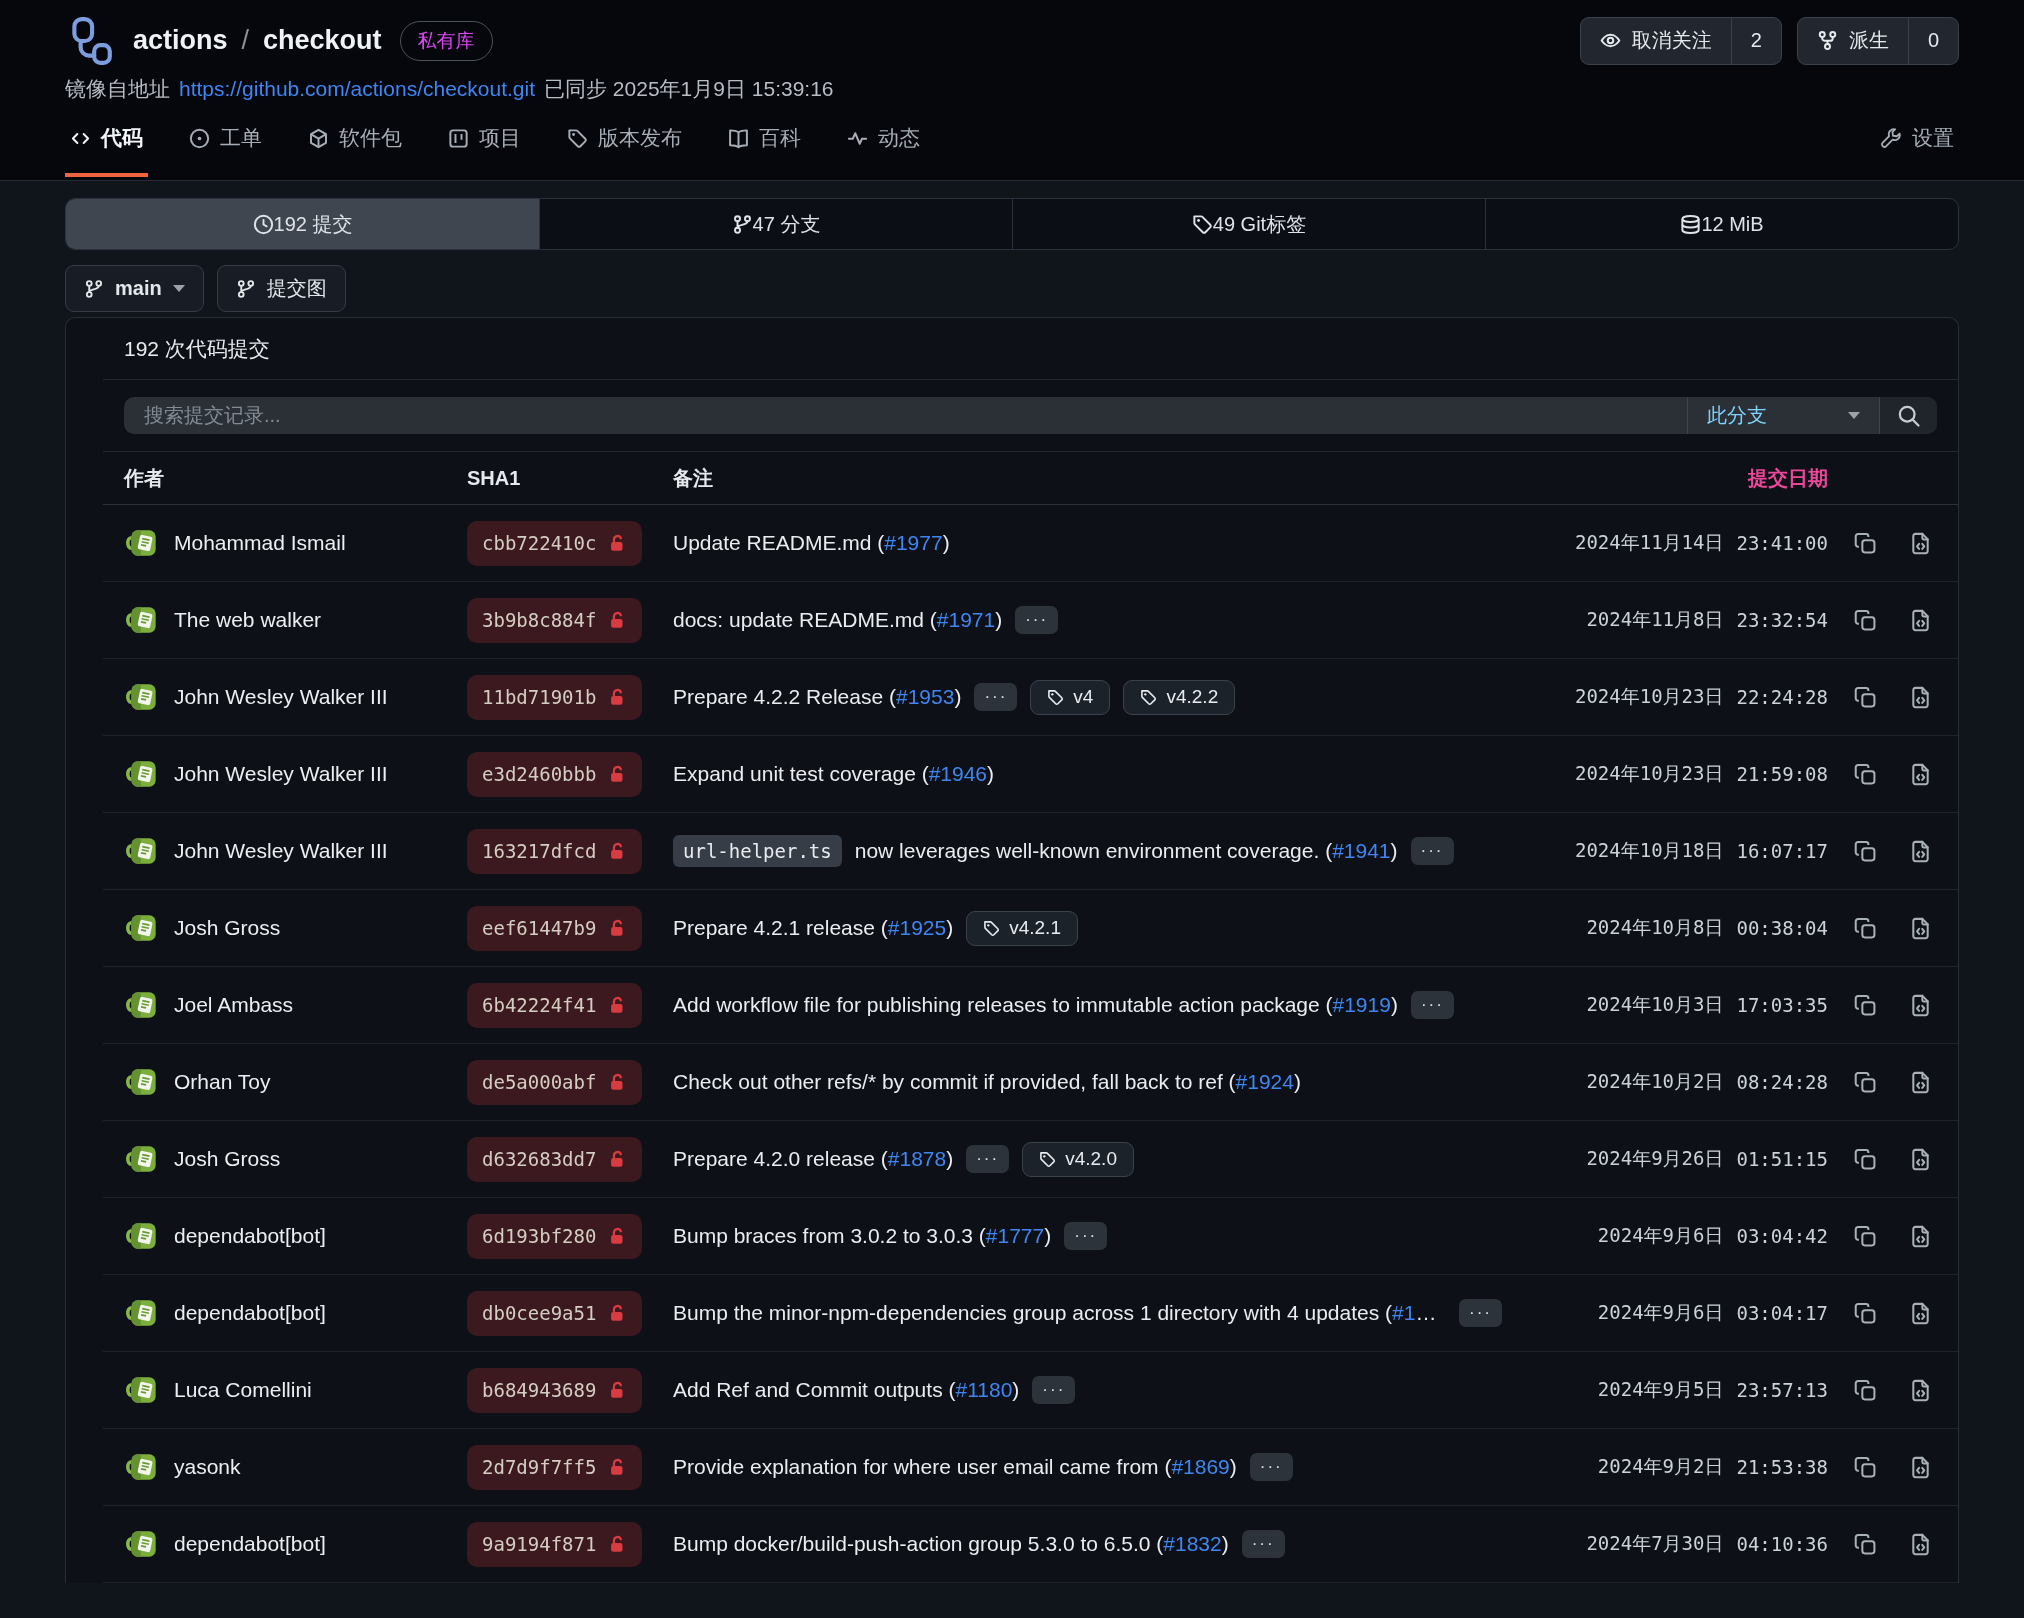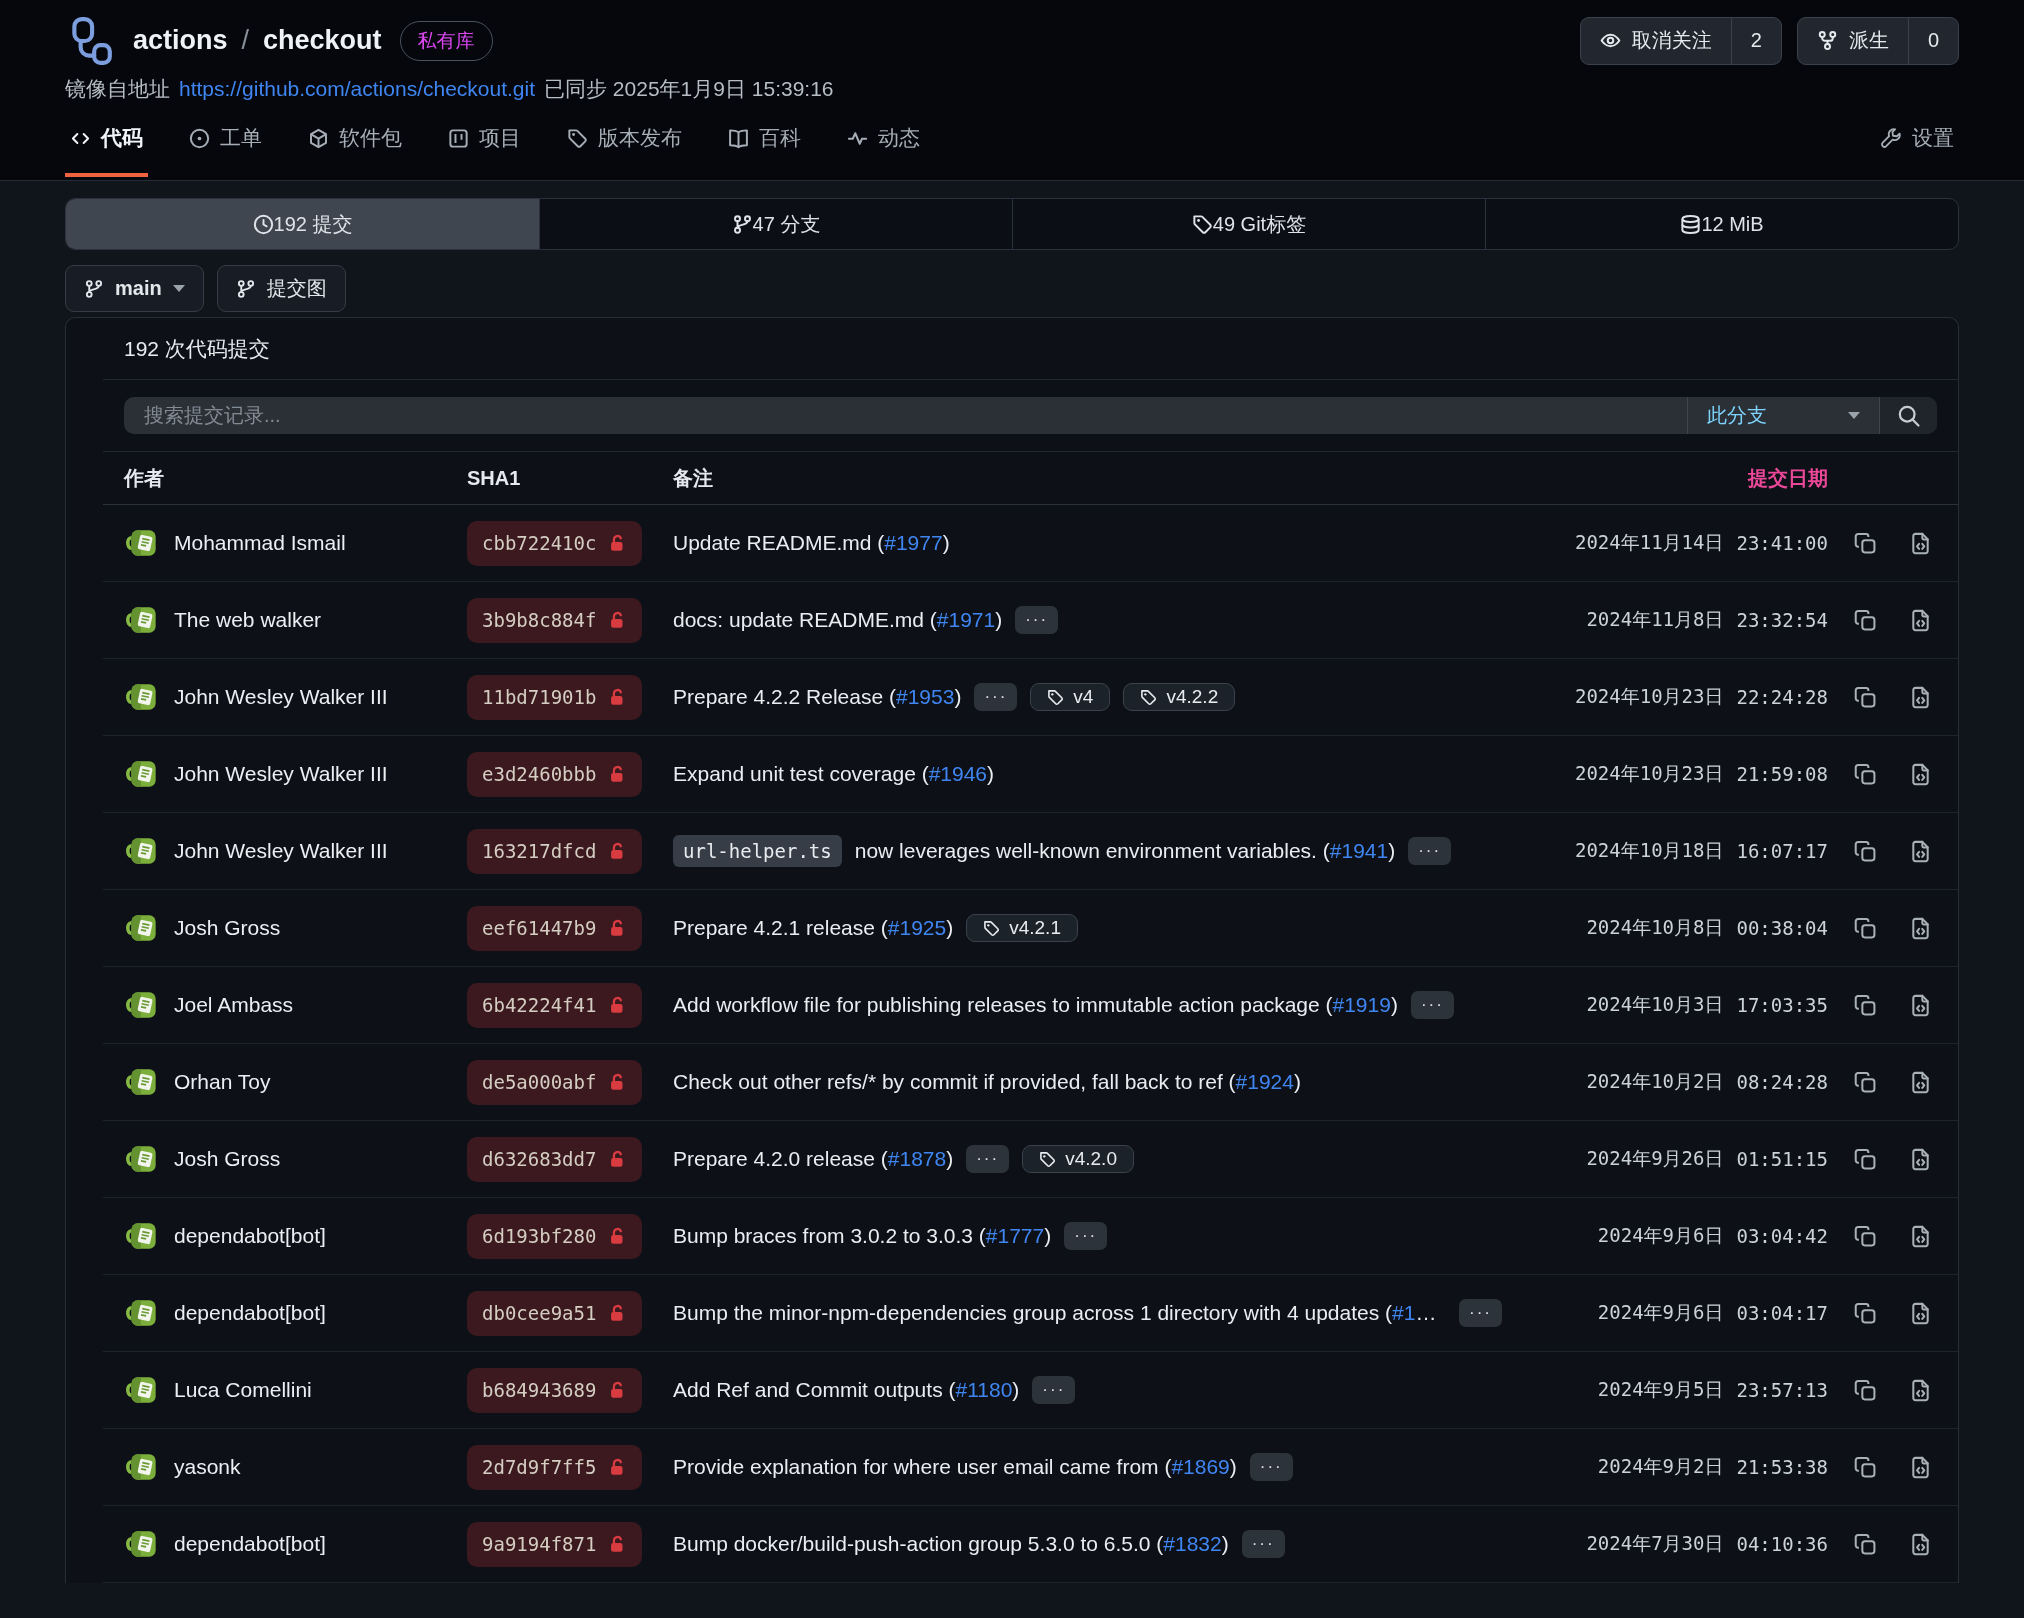--- a/index.html
+++ b/index.html
@@ -60,21 +60,21 @@
 
   .avatar { width:38px; height:38px; flex:none; cursor:pointer; }
   .author-name { font-size:21px; color:#eceff2; white-space:nowrap; overflow:hidden; text-overflow:ellipsis; }
   .sha-badge { display:inline-flex; align-items:center; gap:12px; height:45px; padding:0 15px; background:#3b191e; border-radius:10px; }
   .sha { font-family:"DejaVu Sans Mono", monospace; font-size:19px; color:#d4cdc2; }
   .msg { font-size:21px; color:#eaedf0; white-space:nowrap; overflow:hidden; text-overflow:ellipsis; min-width:0; flex-shrink:1; }
   .pr-link { color:#3f86f2; }
   .inline-code { background:#363d46; border-radius:6px; padding:5px 10px; font-family:"DejaVu Sans Mono", monospace; font-size:19px; color:#e8ebee; white-space:nowrap; }
   .ellipsis { flex:none; height:28px; min-width:42px; border-radius:7px; background:#2d333b; border:none; color:#dde1e5; font-size:17px; letter-spacing:2px; display:flex; align-items:center; justify-content:center; padding:0 10px; }
   .tag-list { display:contents; }
-  .tag-btn { flex:none; display:inline-flex; align-items:center; gap:9px; height:28px; padding:0 16px; border:1px solid #3a424c; background:#1c222a; border-radius:9px; color:#e8ebef; font-size:19px; }
+  .tag-btn { flex:none; display:inline-flex; align-items:center; gap:9px; height:35px; padding:0 16px; border:1px solid #3a424c; background:#1c222a; border-radius:9px; color:#e8ebef; font-size:19px; }
   .icon-btn { background:none; border:none; color:#a9b0b8; padding:0; }
   .th-date { width:100%; text-align:right; }
 </style>
 </head>
 <body>
 
 <header class="site-header">
   <div class="header-top">
     <span>
       <svg viewBox="0 0 48 48" width="50" height="50" fill="none" stroke="#7d9ede" stroke-width="4" stroke-linecap="round">
@@ -561,21 +561,21 @@
               <span>
                 <svg viewBox="0 0 16 16" width="19" height="19">
                   <path d="M5 7V4.6a3 3 0 0 1 5.8-1" fill="none" stroke="#d83b40" stroke-width="1.9" stroke-linecap="round"></path>
                   <rect x="2.6" y="6.8" width="9.6" height="7.4" rx="1.8" fill="#d83b40"></rect>
                 </svg>
               </span>
             </a>
           </div>
           <div class="col-msg">
             <code class="inline-code">url-helper.ts</code>
-            <span class="msg"><span>now leverages well-known environment variables. (</span><a class="pr-link">#1941</a><span>)</span></span>
+            <span class="msg"><span>now leverages well-known environment coverage. (</span><a class="pr-link">#1941</a><span>)</span></span>
             <button class="ellipsis">···</button>
             <span class="tag-list">
               
             </span>
           </div>
           <div class="col-date">
             <span>2024年10月18日</span>
             <span>16:07:17</span>
           </div>
           <div class="col-actions">

